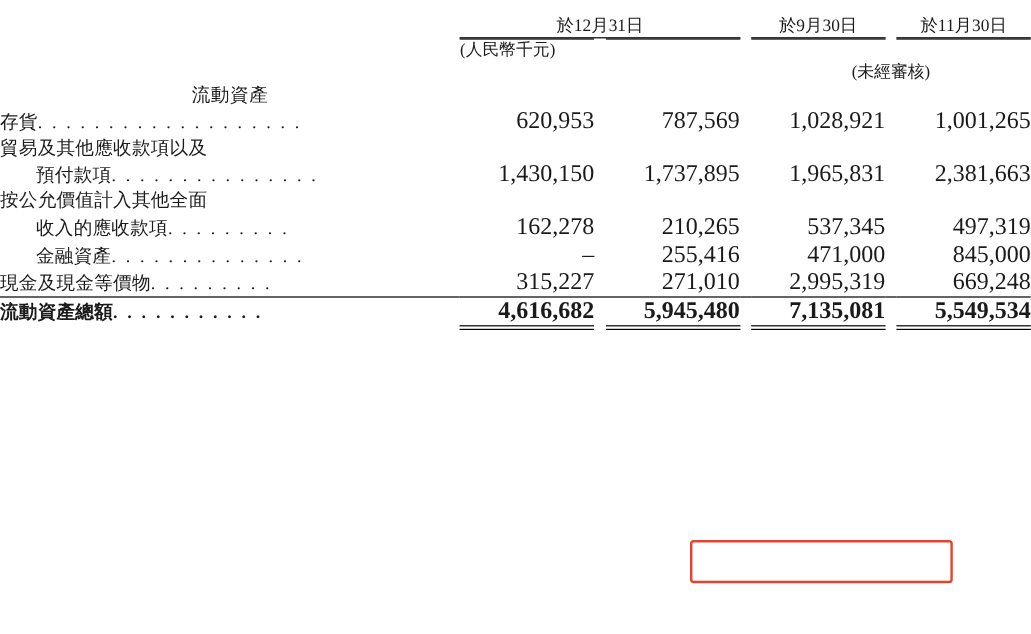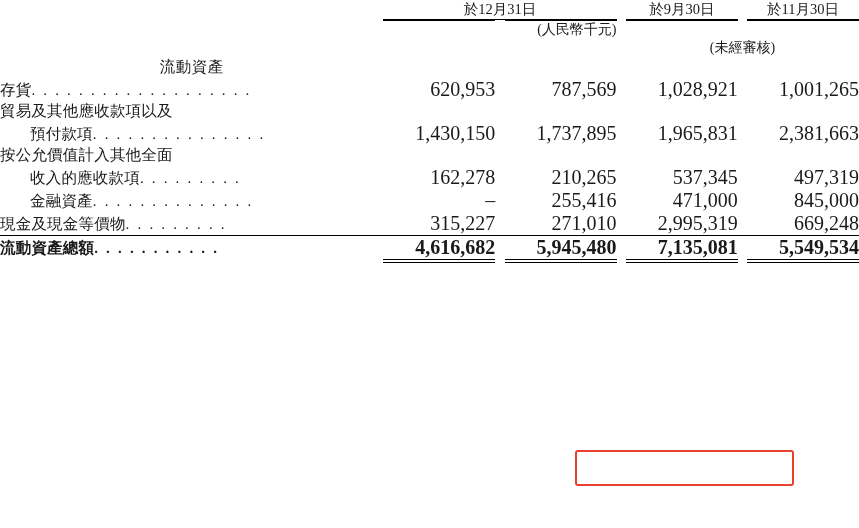--- a/index.html
+++ b/index.html
@@ -16,21 +16,21 @@
   }
   .page {
     position: relative;
     width: 859px;
     height: 528px;
     background: #ffffff;
   }
   table.fin {
     position: absolute;
     left: 0;
-    top: 0;
+    top: 12px;
     width: 859px;
     border-collapse: collapse;
     font-size: 15px;
   }
   table.fin td, table.fin th {
     padding: 0;
     vertical-align: bottom;
     font-weight: normal;
   }
   .col-label { width: 370px; }
@@ -52,21 +52,21 @@
     font-size: 0;
     line-height: 0;
   }
   .hdr-year {
     text-align: center;
     font-size: 14.5px;
     padding-top: 6px;
     padding-bottom: 4px;
   }
   .unit-row td {
-    text-align: right;
+    text-align: left;
     font-size: 14px;
     font-style: normal;
     padding-top: 14px;
   }
   .unaudited-row td {
     text-align: center;
     font-size: 14px;
     padding-top: 12px;
   }
   .section-title {

